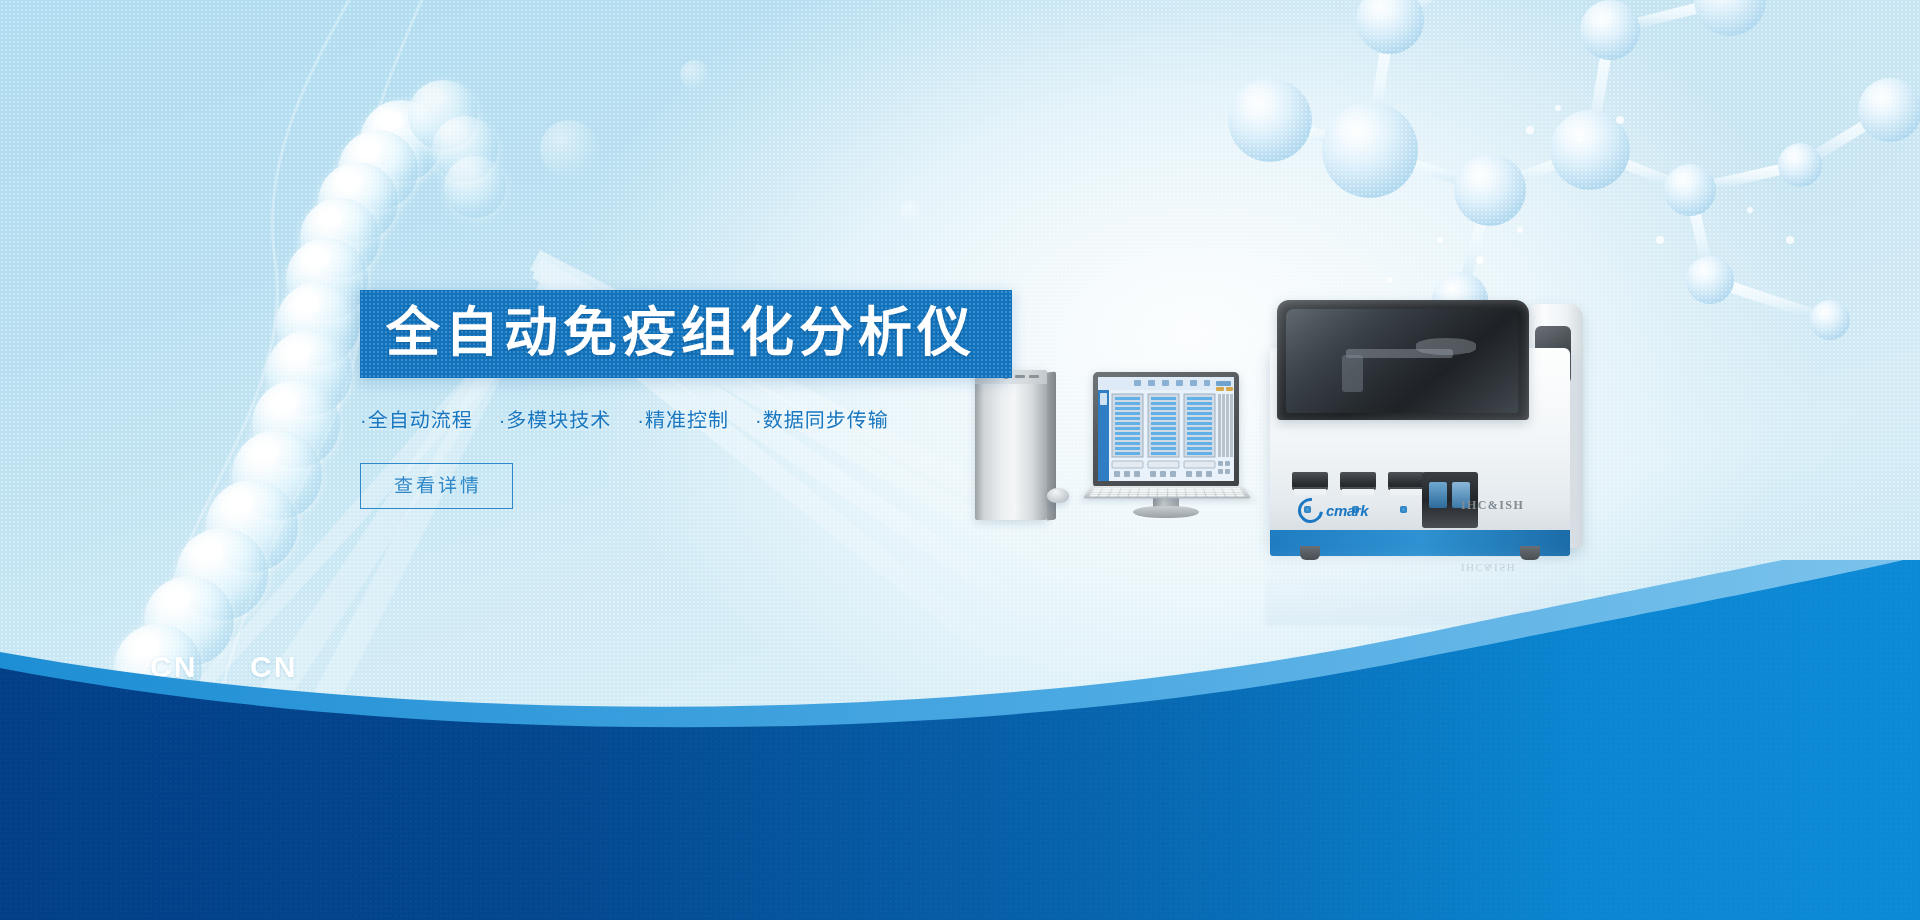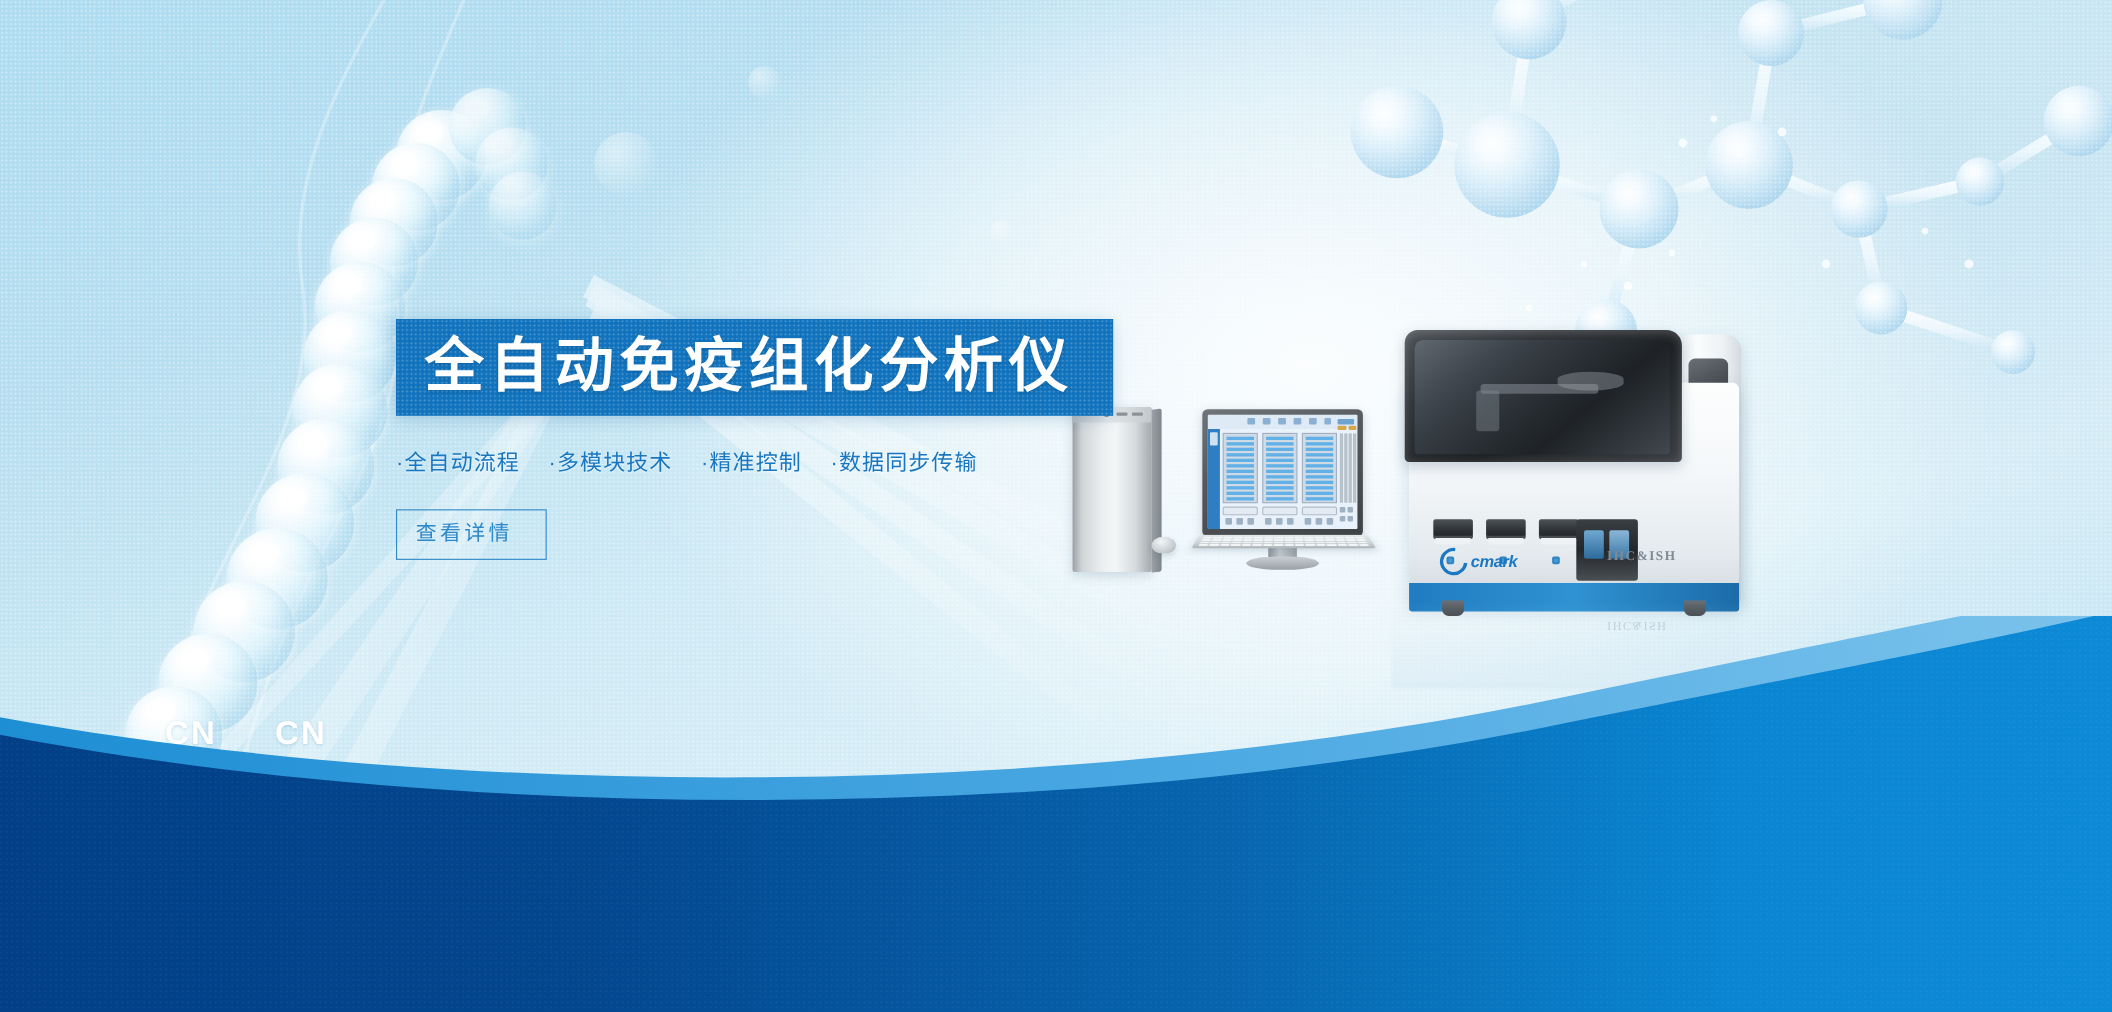--- a/index.html
+++ b/index.html
@@ -83,21 +83,21 @@
   .features span:last-child{margin-right:0;}
   .desc{
     margin-top:22px;color:#3e96cd;font-size:19px;letter-spacing:1.2px;
     text-shadow:0 1px 2px rgba(255,255,255,.6);
   }
   .cta{
     margin-top:30px;display:inline-block;
     border:1px solid #2f88c8;
     color:#2f88c8;background:transparent;
     font-size:19px;letter-spacing:3px;
-    padding:12px 30px 13px 17px;
+    padding:12px 30px 13px 33px;
     cursor:pointer;line-height:1;
     font-family:"Liberation Sans",sans-serif;
   }
 
   
   .equip{position:absolute;left:975px;top:330px;width:620px;height:320px;}
 
   .tower{position:absolute;left:0;top:40px;width:72px;height:150px;
     background:linear-gradient(90deg,#9aa0a4 0%,#cfd4d7 12%,#eceff1 38%,#f4f6f7 55%,#d4d9dc 80%,#a3a9ad 100%);
     border-radius:3px 3px 2px 2px;
@@ -123,21 +123,21 @@
     border-radius:3px;transform:perspective(160px) rotateX(52deg);
     box-shadow:0 4px 8px rgba(80,110,135,.2);}
   .kb-keys{position:absolute;inset:3px 5px;display:grid;grid-template-columns:repeat(16,1fr);
     grid-template-rows:repeat(4,1fr);gap:1px;}
   .kb-keys i{background:#f2f5f6;border-radius:1px;}
   .mouse{position:absolute;left:72px;top:158px;width:22px;height:15px;
     background:radial-gradient(ellipse at 40% 28%,#f3f6f7,#c2c8cc 70%,#9fa6aa);
     border-radius:50% 50% 45% 45%;box-shadow:0 3px 6px rgba(80,110,135,.22);}
 
   .analyzer{position:absolute;left:290px;top:-30px;width:330px;height:290px;}
-  .anl-body{position:absolute;left:16px;top:48px;width:300px;height:200px;
+  .anl-body{position:absolute;left:5px;top:48px;width:300px;height:200px;
     background:linear-gradient(180deg,#fdfefe 0%,#f4f7f9 42%,#e4eaee 78%,#d2d9de 100%);
     border-radius:4px 6px 3px 3px;box-shadow:0 6px 16px rgba(70,105,135,.22);}
   .anl-hood{position:absolute;left:12px;top:0;width:252px;height:120px;
     background:linear-gradient(150deg,#4b5055 0%,#2f3337 28%,#1e2124 58%,#3a3e42 100%);
     border-radius:12px 14px 4px 4px;
     box-shadow:inset 0 2px 10px rgba(255,255,255,.22), 0 4px 12px rgba(60,95,125,.26);}
   .anl-glass{position:absolute;left:9px;top:9px;right:11px;bottom:7px;border-radius:8px 10px 3px 3px;
     background:linear-gradient(140deg,rgba(120,130,140,.55) 0%,rgba(60,68,76,.75) 30%,rgba(30,34,38,.9) 65%,rgba(70,78,86,.7) 100%);}
   .anl-arm{position:absolute;left:26%;top:38%;width:46%;height:9%;background:rgba(150,158,166,.45);border-radius:3px;}
   .anl-arm2{position:absolute;left:24%;top:44%;width:9%;height:36%;background:rgba(130,140,150,.42);border-radius:3px;}

